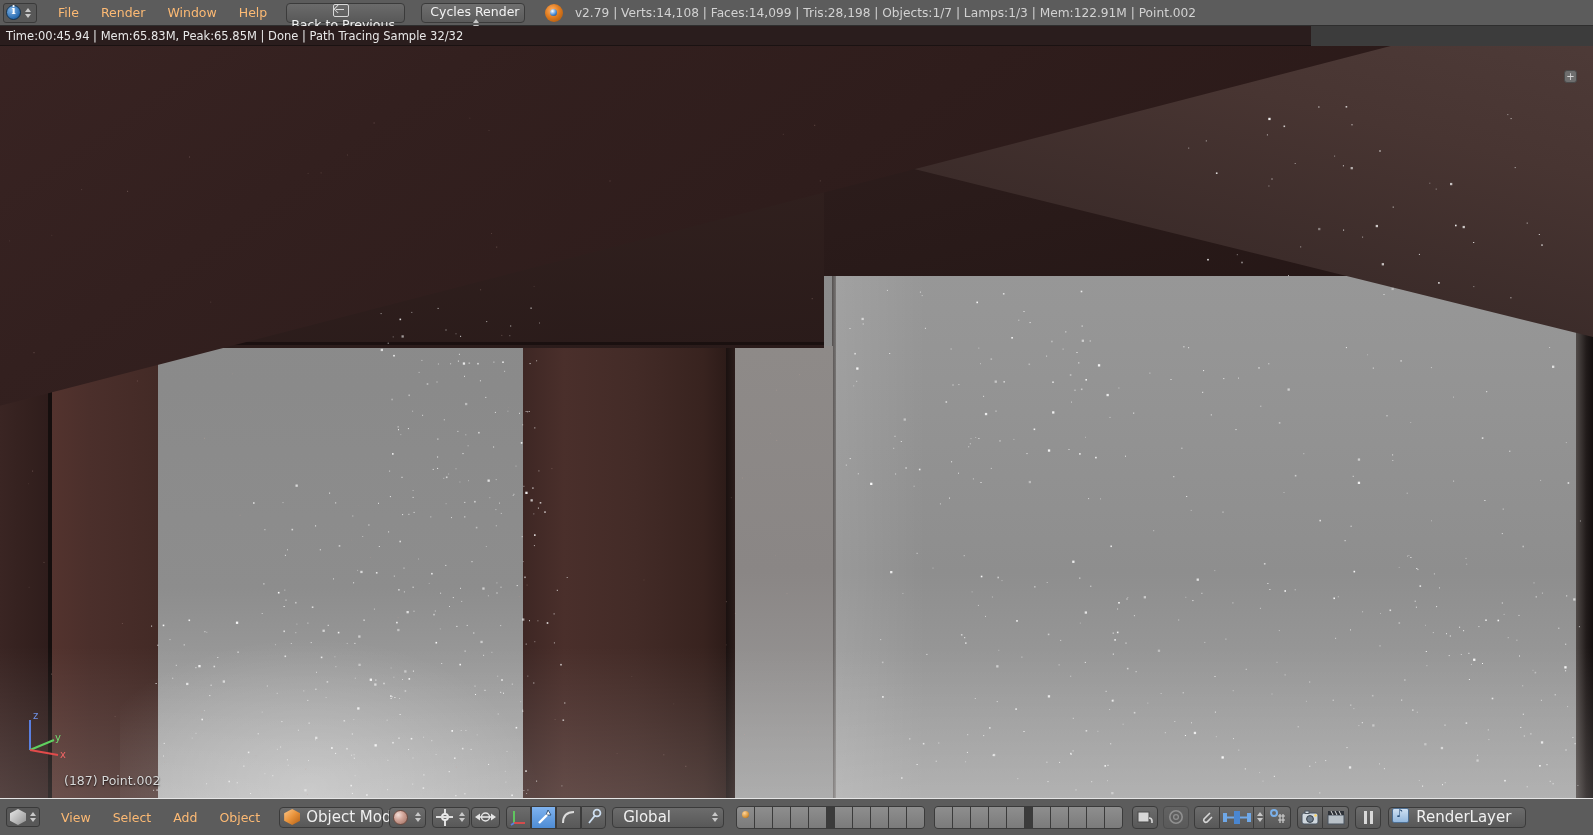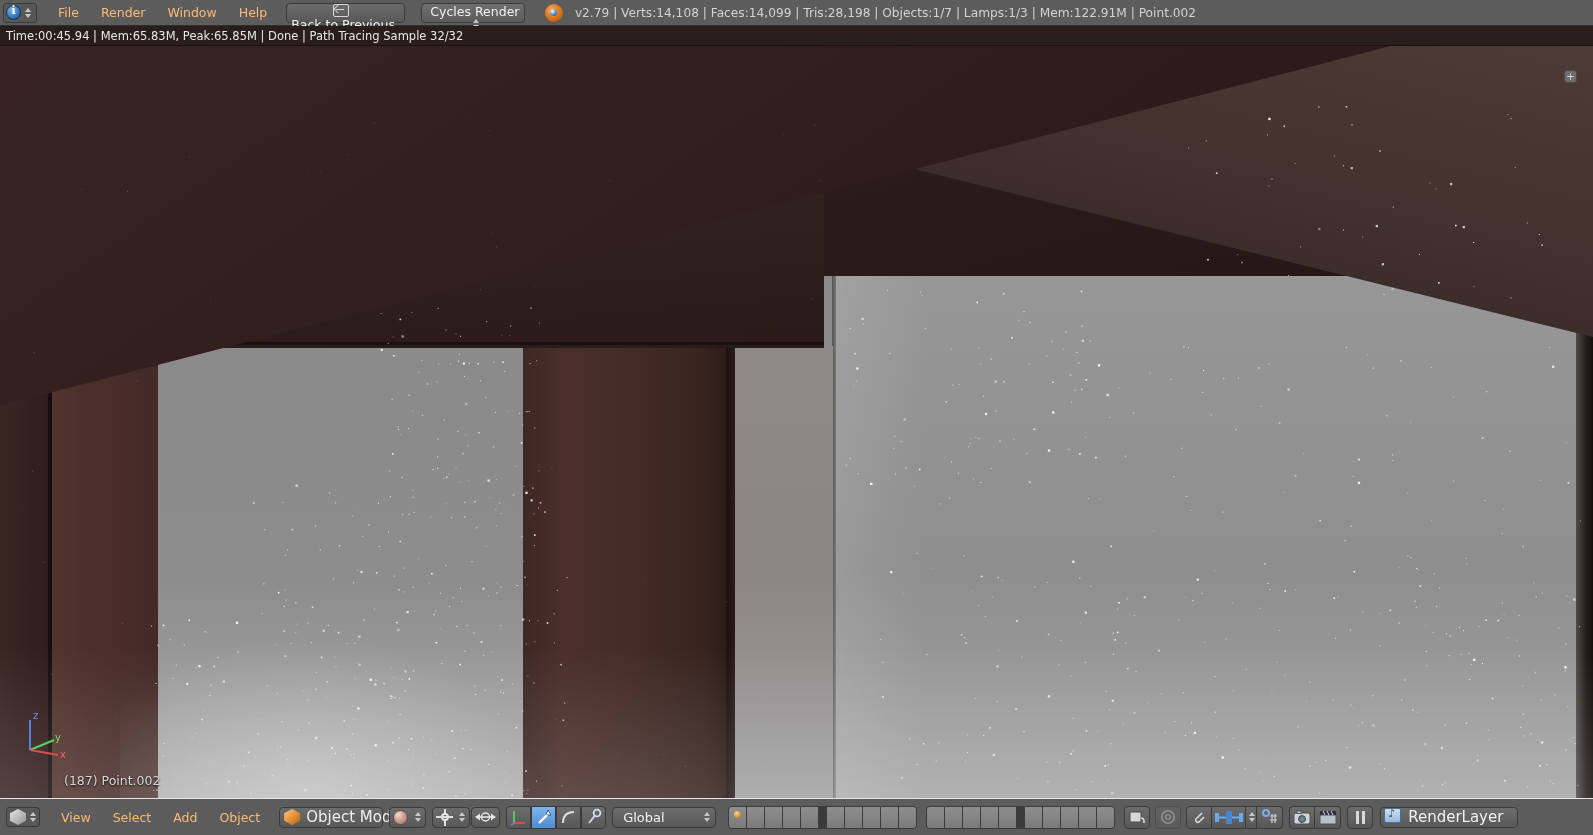--- a/index.html
+++ b/index.html
@@ -130,21 +130,21 @@
   }
   .stats-text {
     margin-left: 12px;
     color: #d2d2d2; font-size: 12.2px;
     white-space: nowrap;
   }
 
   
   .render-status {
     position: absolute; left: 0; top: 26px;
-    width: 1593px; height: 20px;
+    width: 1311px; height: 20px;
     background: #2a1d1d;
     display: flex; align-items: center;
     border-bottom: 1px solid #1a1212;
     box-sizing: border-box;
     overflow: hidden;
   }
   .render-status .txt {
     color: #e8e8e8; font-size: 11.5px;
     margin-left: 6px; white-space: nowrap;
   }
@@ -361,27 +361,27 @@
     border: 1px solid #3b3b3b;
     box-sizing: border-box;
   }
   .mani-btn.active {
     background: linear-gradient(#7fb3ef, #4e8cd4);
   }
   .mani-btn:first-child { border-radius: 4px 0 0 4px; }
   .mani-btn:last-child  { border-radius: 0 4px 4px 0; }
 
   .orient-select {
-    height: 21px; width: 104px;
+    height: 21px; width: 112px;
     background: linear-gradient(#6c6c6c, #585858);
     border: 1px solid #3b3b3b;
     border-radius: 4px;
     display: flex; align-items: center; justify-content: space-between;
     padding: 0 4px 0 10px;
-    color: #f0f0f0; font-size: 13px;
+    color: #f0f0f0; font-size: 15px;
     box-sizing: border-box;
   }
 
   .layer-grid {
     display: flex; height: 23px;
     border: 1px solid #3b3b3b; border-radius: 4px;
     overflow: hidden; box-sizing: border-box;
     background: #3b3b3b; gap: 1px;
   }
   .layer-cell {

